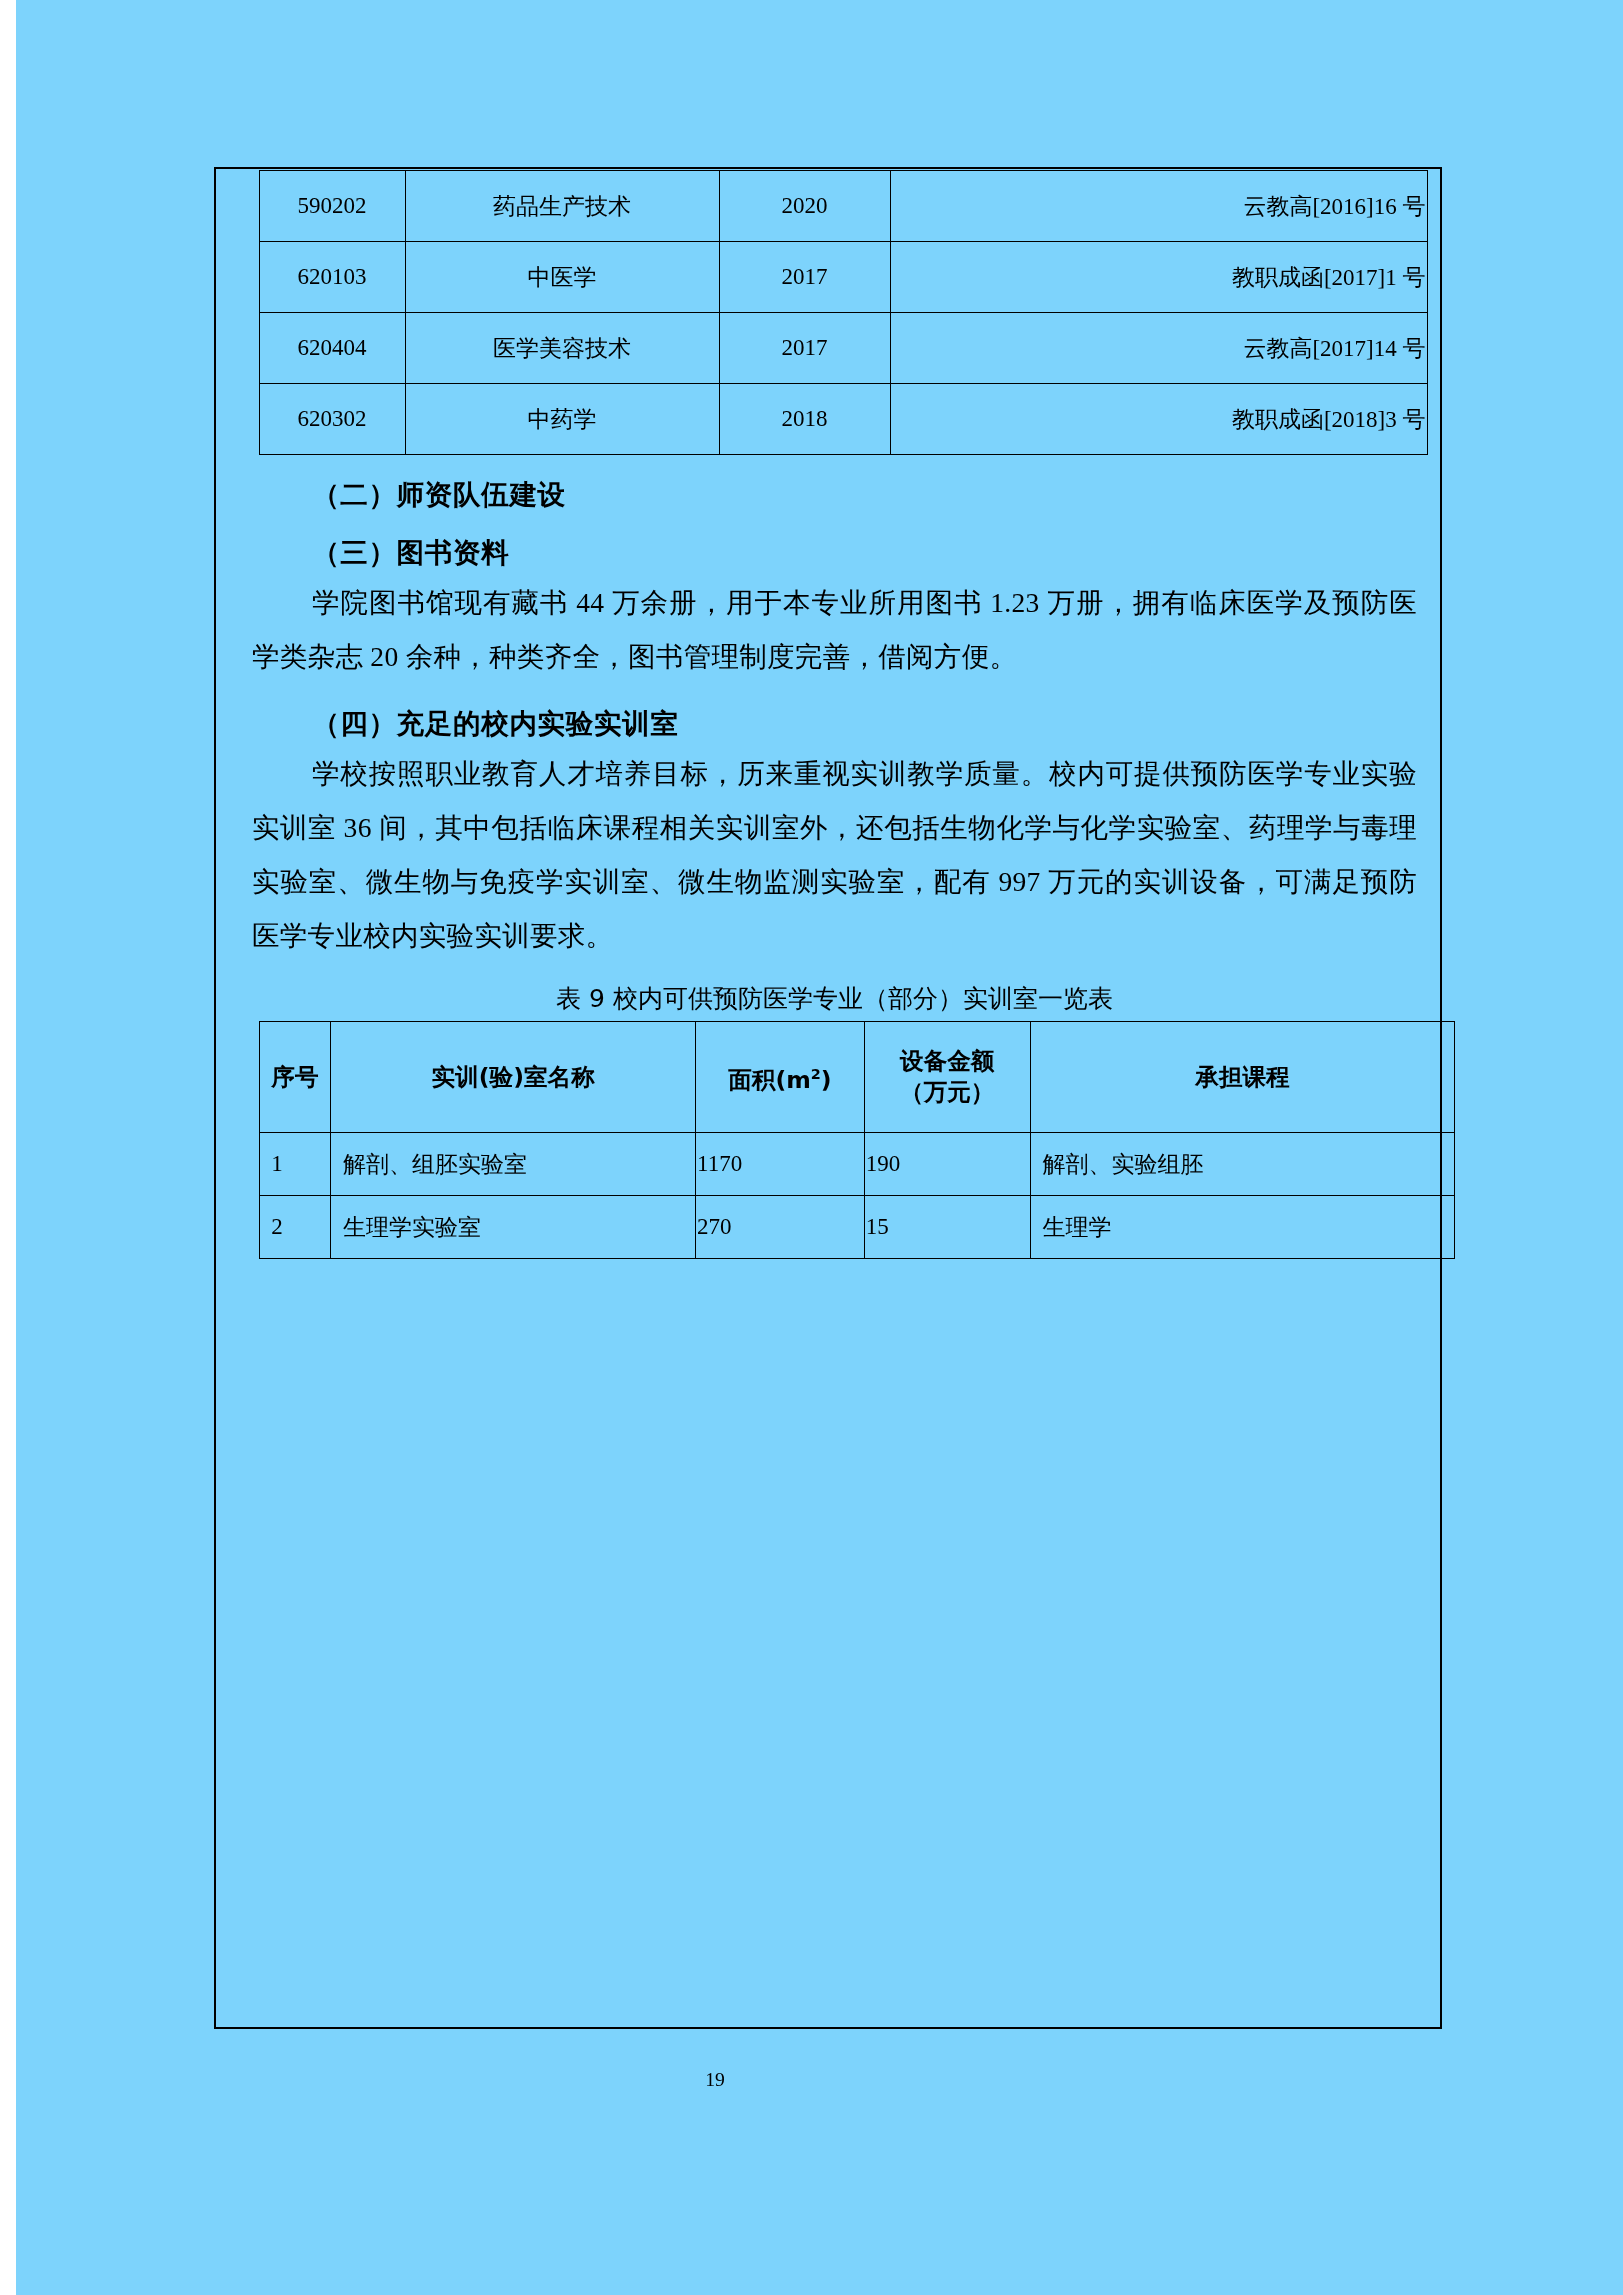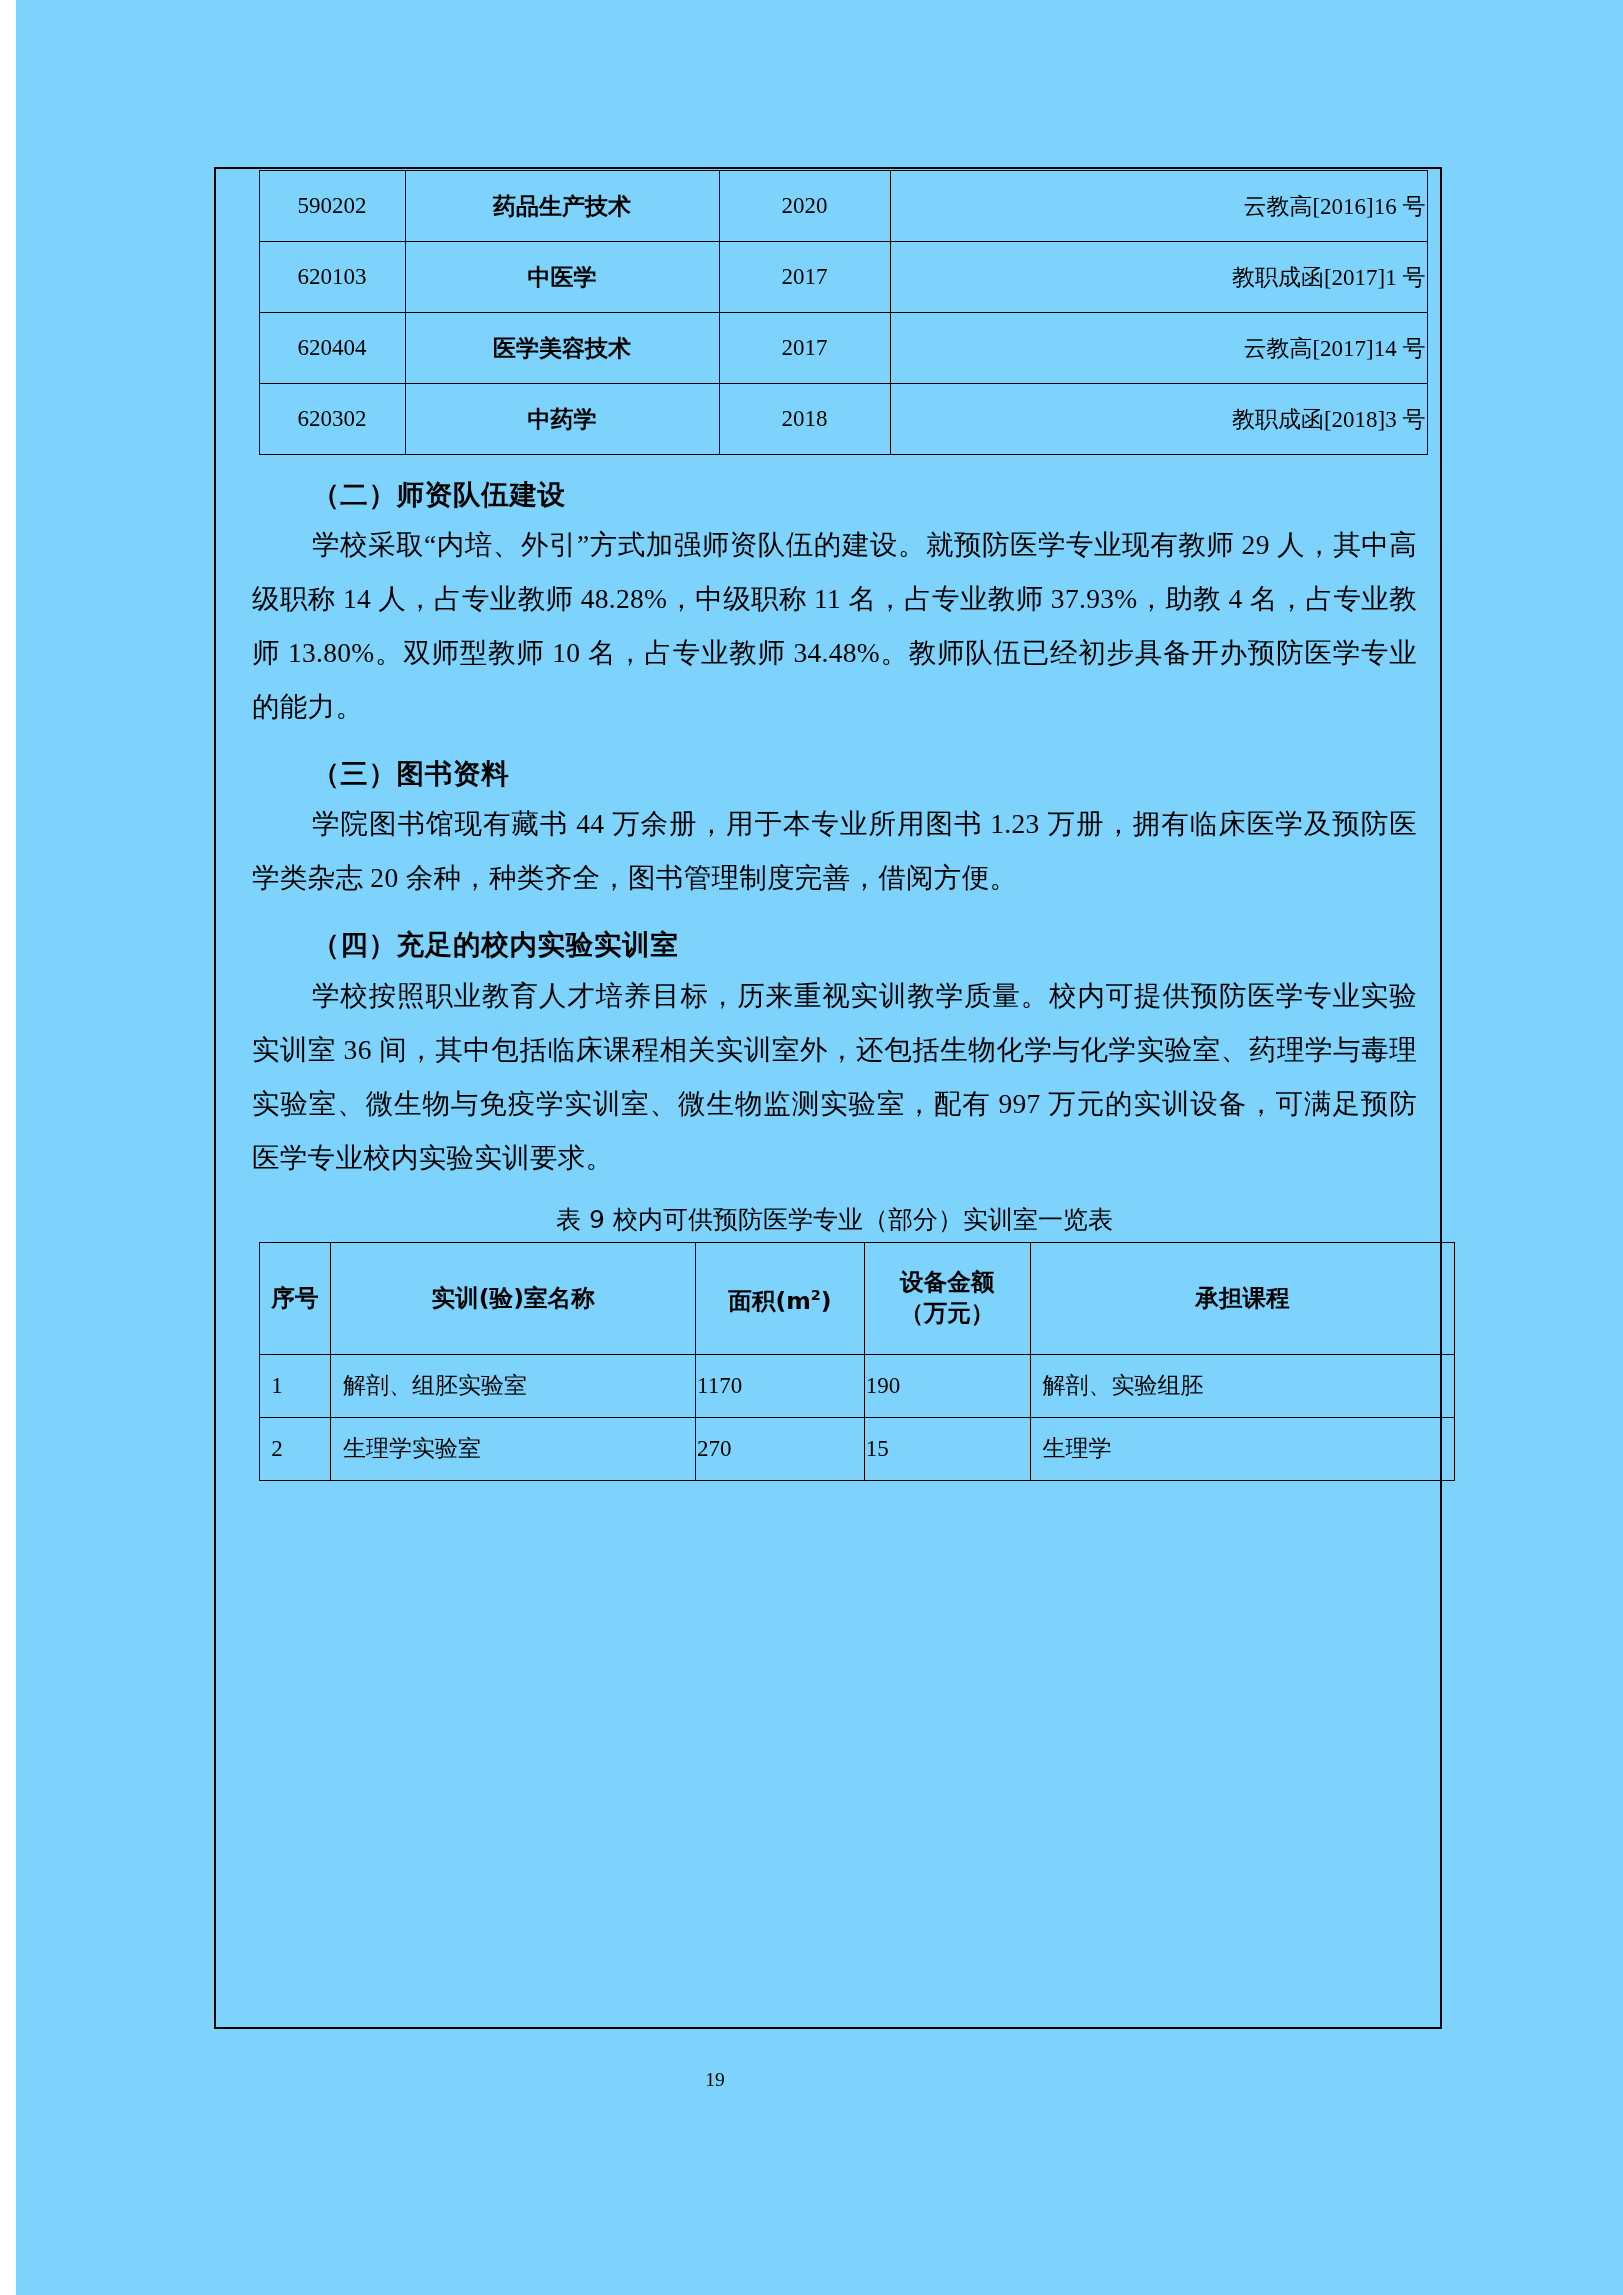--- a/index.html
+++ b/index.html
@@ -53,21 +53,21 @@
     font-size: 23px;
     text-align: center;
     vertical-align: middle;
     font-family: "Liberation Serif", "DejaVu Serif", serif;
   }
   .tbl-top td.left-pad {
     text-align: right;
     padding-left: 5px;
   }
   .col-a { width: 143px; }
-  .col-b { width: 311px; font-weight: bold; }
+  .col-b { width: 311px; }
   .col-c { width: 168px; }
   .col-d { width: 530px; }
 
   
   h2.sec {
     font-size: 27.5px;
     font-weight: bold;
     margin: 22px 0 5.2px 0;
     padding-left: 60px;
     font-family: "DejaVu Sans", "Liberation Sans", sans-serif;
@@ -162,21 +162,20 @@
         <tr>
           <td class="col-a">620302</td>
           <td class="col-b">中药学</td>
           <td class="col-c">2018</td>
           <td class="col-d left-pad">教职成函[2018]3 号</td>
         </tr>
       </tbody>
     </table>
 
     <h2 class="sec">（二）师资队伍建设</h2>
-    <p class="para">学校采取“内培、外引”方式加强师资队伍的建设。就预防医学专业现有教师 29 人，其中高级职称 14 人，占专业教师 48.28%，中级职称 11 名，占专业教师 37.93%，助教 4 名，占专业教师 13.80%。双师型教师 10 名，占专业教师 34.48%。教师队伍已经初步具备开办预防医学专业的能力。</p>
 
     <h2 class="sec">（三）图书资料</h2>
     <p class="para">学院图书馆现有藏书 44 万余册，用于本专业所用图书 1.23 万册，拥有临床医学及预防医学类杂志 20 余种，种类齐全，图书管理制度完善，借阅方便。</p>
 
     <h2 class="sec">（四）充足的校内实验实训室</h2>
     <p class="para">学校按照职业教育人才培养目标，历来重视实训教学质量。校内可提供预防医学专业实验实训室 36 间，其中包括临床课程相关实训室外，还包括生物化学与化学实验室、药理学与毒理实验室、微生物与免疫学实训室、微生物监测实验室，配有 997 万元的实训设备，可满足预防医学专业校内实验实训要求。</p>
 
     <div class="tbl-caption">表 9 校内可供预防医学专业（部分）实训室一览表</div>
 
     <table class="tbl-bot">

